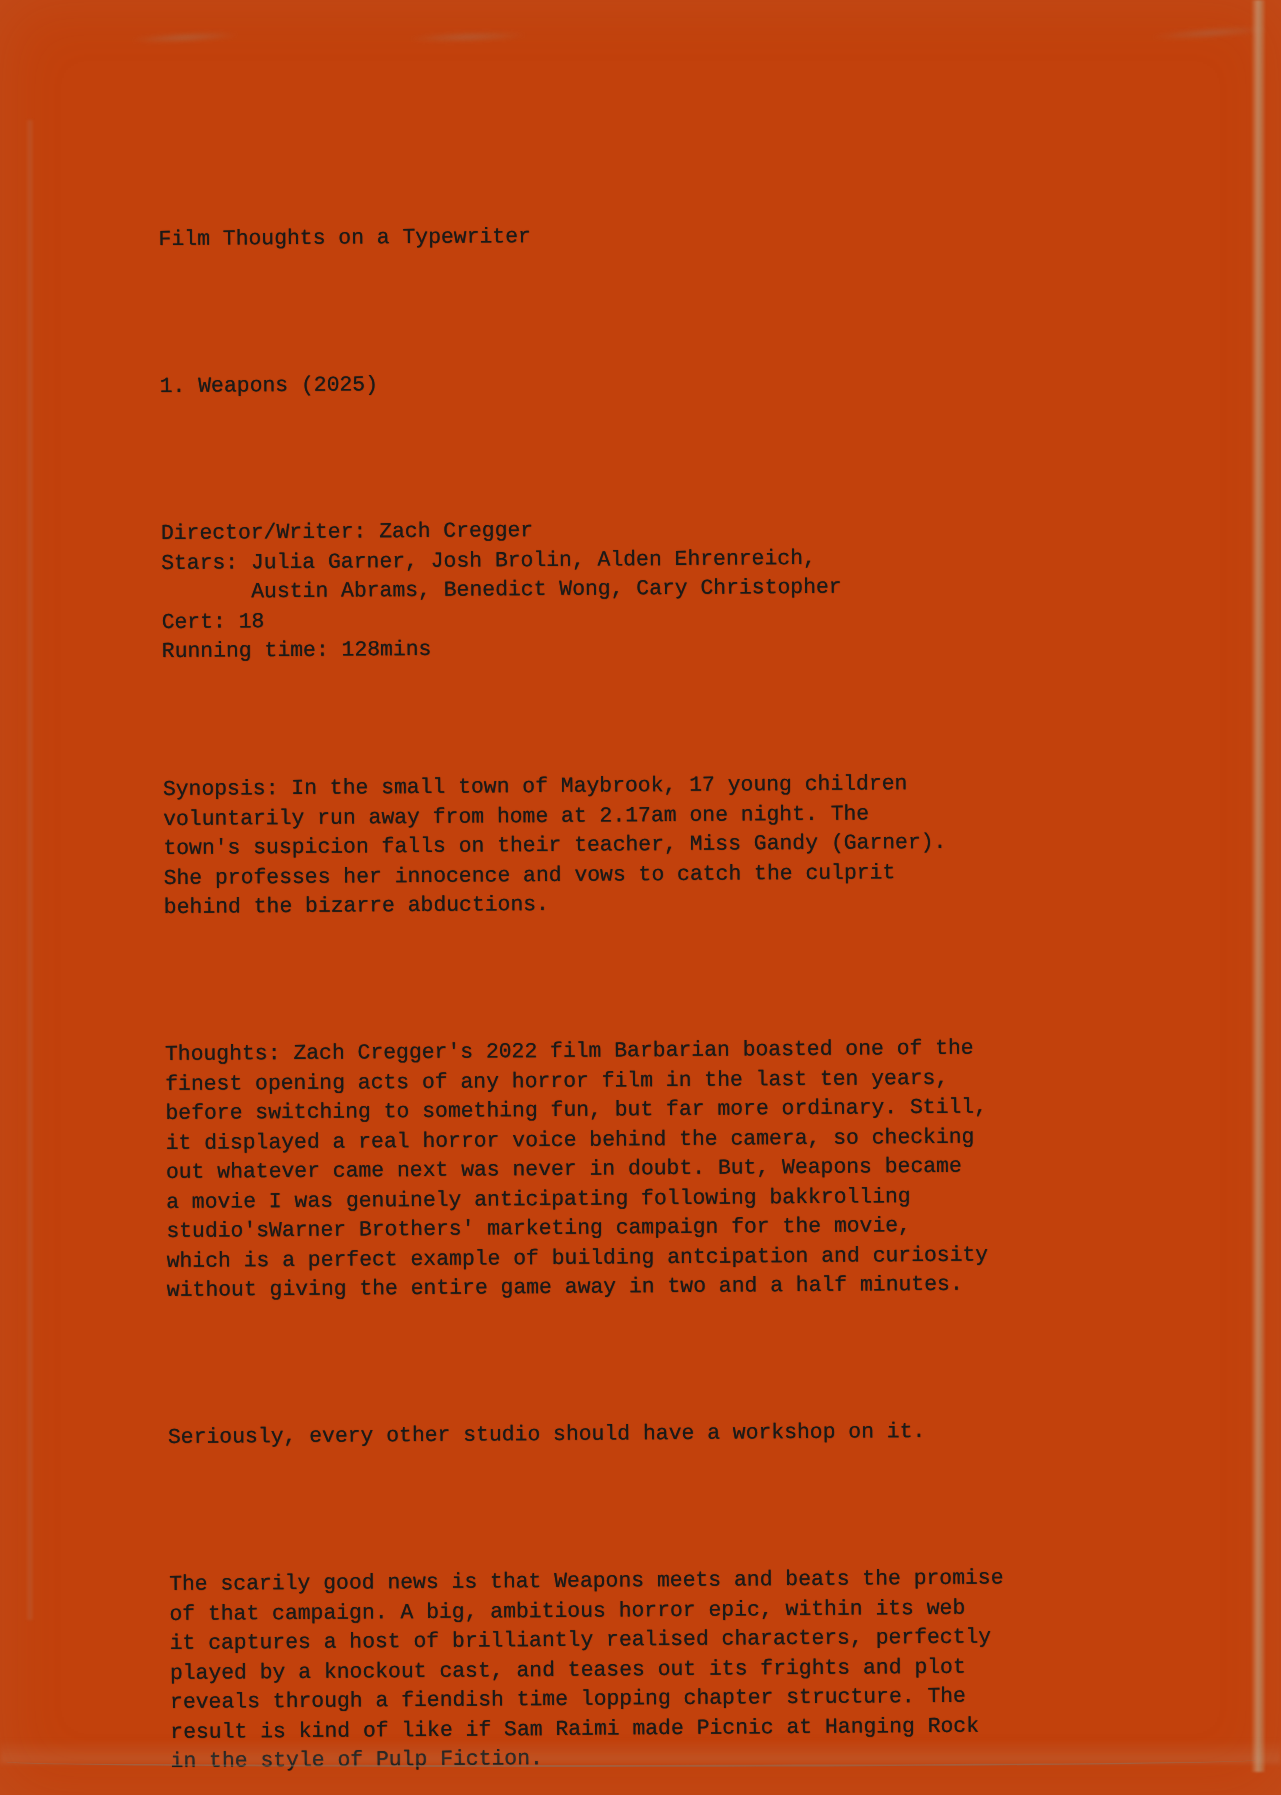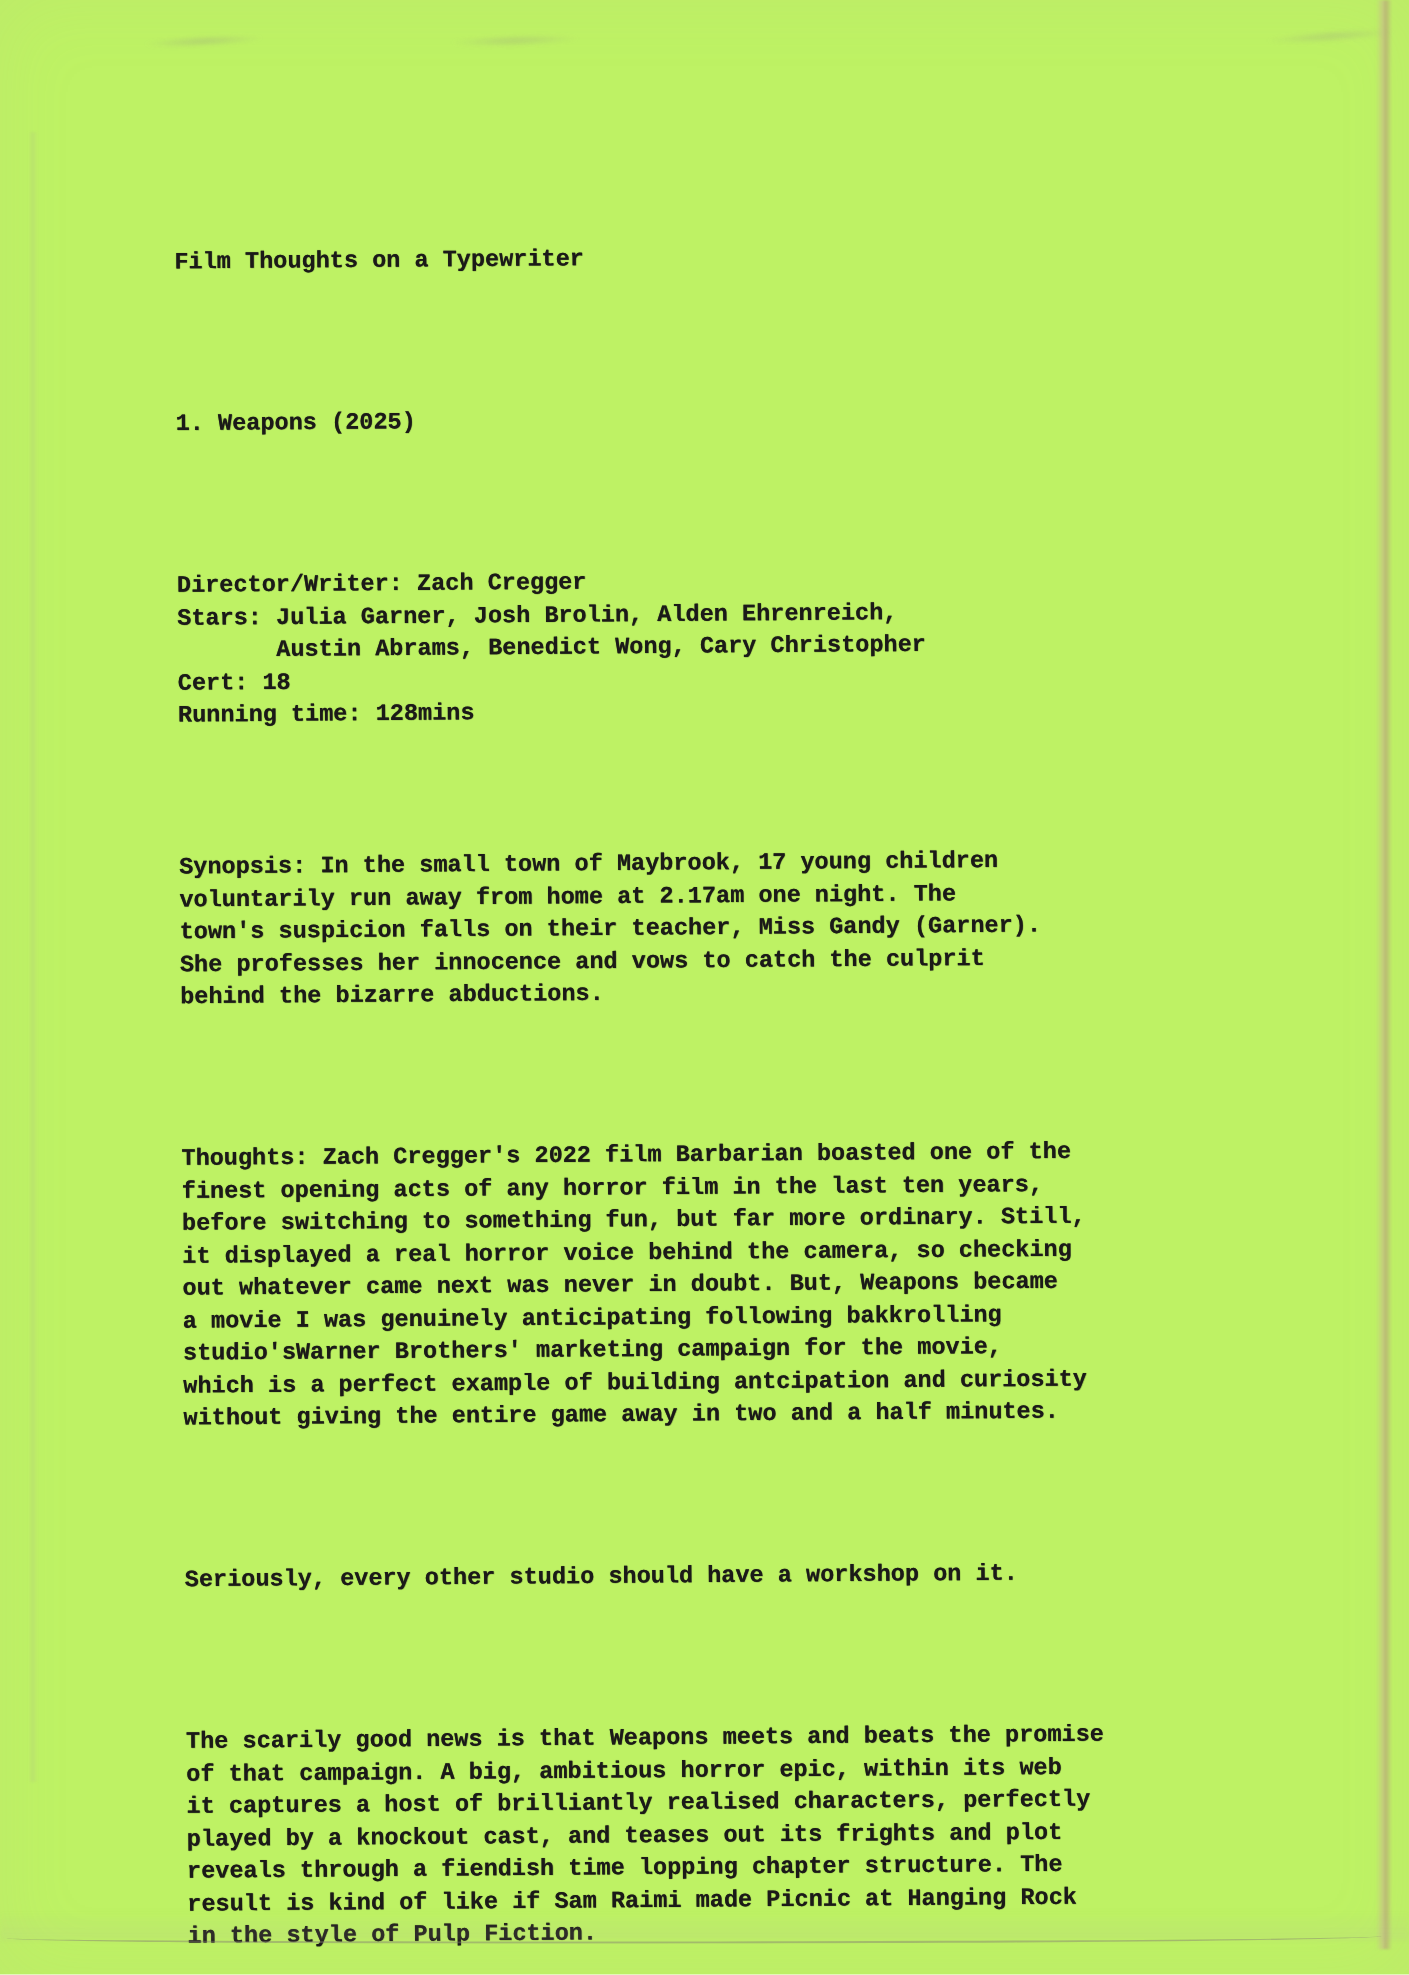--- a/index.html
+++ b/index.html
@@ -10,23 +10,22 @@
   body {
     width: 1281px;
     height: 1795px;
     position: relative;
     overflow: hidden;
     font-family: "Liberation Mono", "DejaVu Sans Mono", monospace;
   }
   .paper {
     position: absolute;
     inset: 0;
-    background: #bef264;
+    background: #c2410c;
     box-shadow: inset 0 0 70px rgba(185, 175, 158, 0.10);
-    font-weight: bold;
   }
   .content {
     position: absolute;
     left: 158px;
     top: 166px;
     width: 980px;
     color: #1b1a18;
     font-size: 21.4px;
     line-height: 29.5px;
     white-space: pre;

